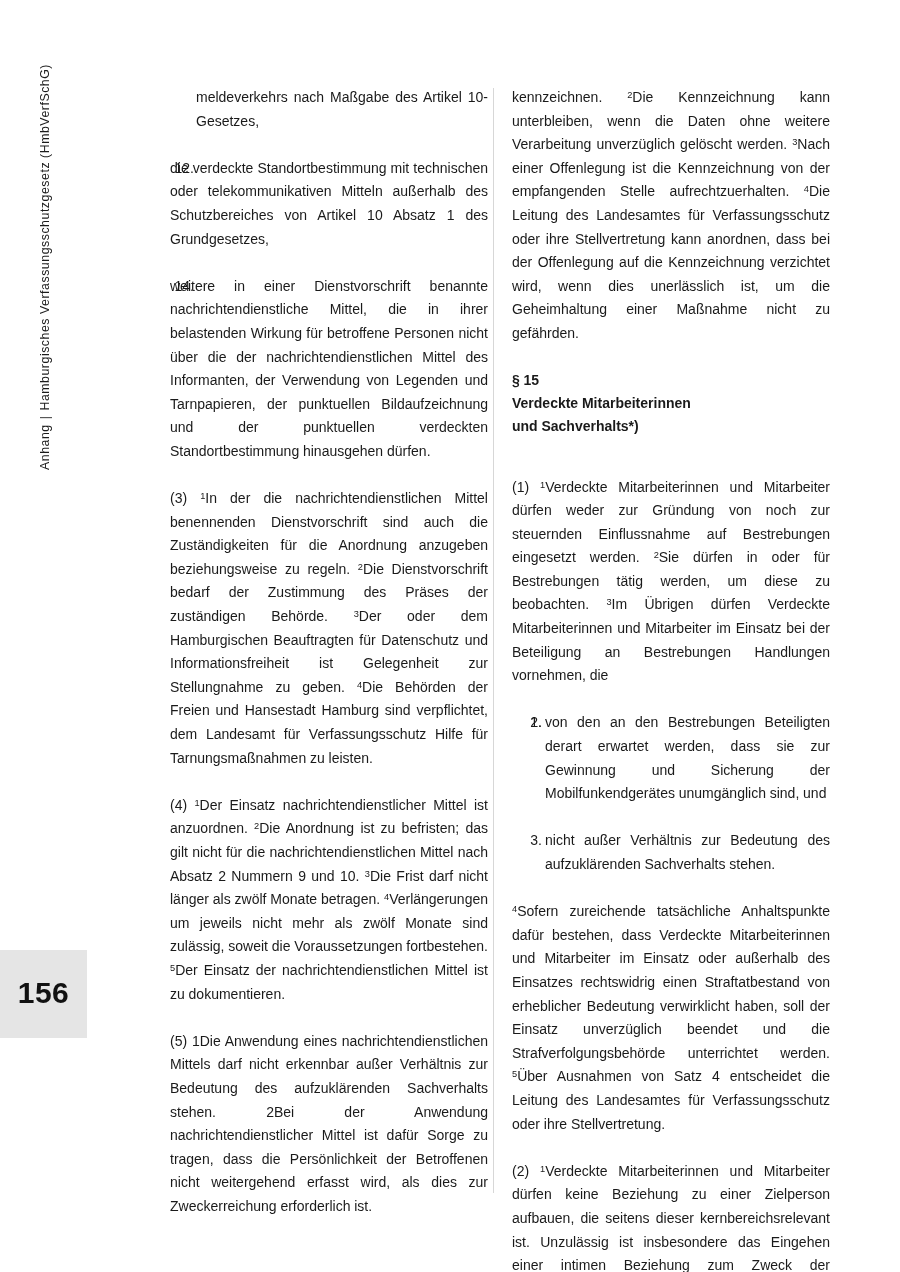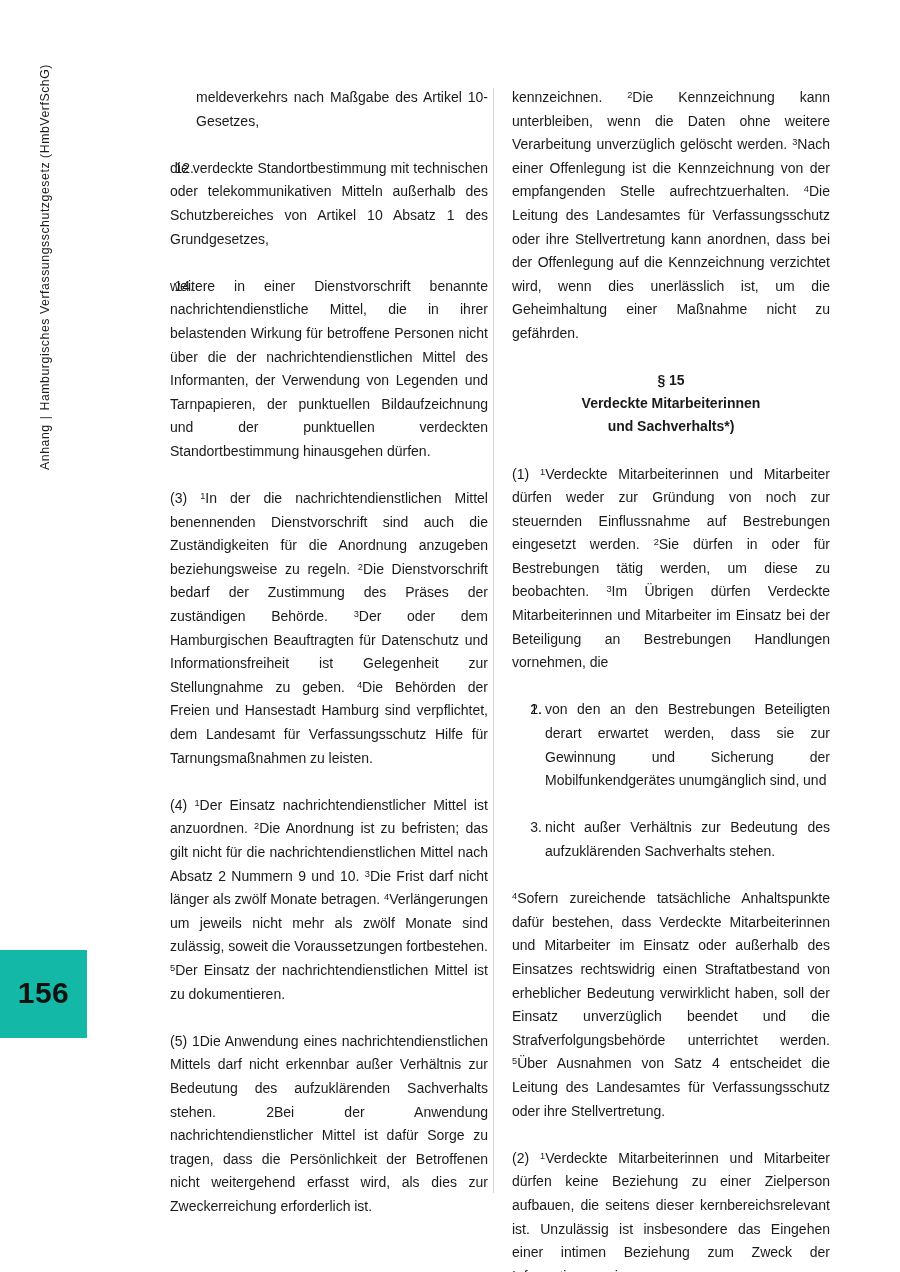--- a/index.html
+++ b/index.html
@@ -43,21 +43,21 @@
     color: #3a3a3a;
   }
 
   
   .folio-box {
     position: absolute;
     left: 0;
     top: 950px;
     width: 87px;
     height: 88px;
-    background: #14b8a6;
+    background: #e5e5e5;
   }
   .folio-number {
     position: absolute;
     left: 0;
     right: 0;
     top: 50%;
     transform: translateY(-52%);
     text-align: center;
     font-size: 30px;
     font-weight: bold;
@@ -123,24 +123,23 @@
   .listitem.wide .body { margin-left: 33px; }
   .listitem.wide .marker { width: 30px; }
 
   
   .continuation {
     margin-left: 26px;
     margin-bottom: 23.6px;
   }
 
   .heading {
-    text-align: center;
     font-weight: bold;
     line-height: 22.8px;
-    margin-bottom: 25px;
+    margin-bottom: 38px;
   }
   .heading .line { display: block; }
 
   sup {
     font-size: 0.66em;
     line-height: 0;
     vertical-align: 0.48em;
   }
 </style>
 </head>

